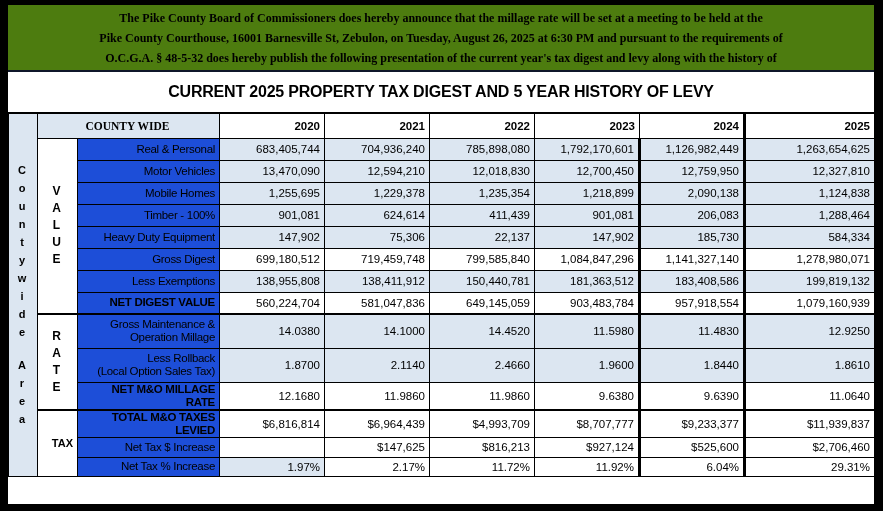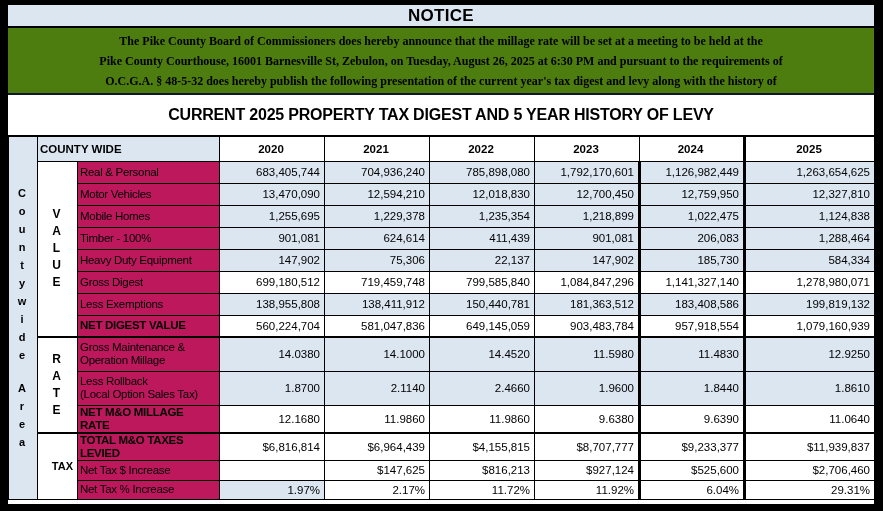--- a/index.html
+++ b/index.html
@@ -64,26 +64,27 @@
     font-size: 11.5px;
   }
   tr.h-head  { height: 25px; }
   tr.h-std   { height: 22px; }
   tr.h-tall  { height: 34px; }
   tr.h-sm    { height: 20px; margin-top: 40px; }
   tr.h-xs    { height: 19px; }
   
   th.cw {
     background: var(--blue);
-    font-size: 13px; font-weight: bold; text-align: left;
+    font-size: 13px; font-weight: bold; text-align: center;
     border-bottom: 2px solid #000;
+    font-family: Liberation Serif, serif;
   }
   th.year {
     background: #fff;
-    font-size: 13.5px; font-weight: bold; text-align: center;
+    font-size: 13.5px; font-weight: bold; text-align: right;
     border-bottom: 2px solid #000;
   }
   
   td.area {
     background: var(--blue);
     vertical-align: middle;
     text-align: center;
     padding: 0;
   }
   .vword div {
@@ -97,43 +98,42 @@
   td.sec {
     background: #fff;
     vertical-align: middle;
     text-align: center;
     padding: 0;
   }
   td.sec .vword div { font-size: 12px; line-height: 17px; }
   .sec-h { font-weight: bold; font-size: 11px; text-align: right; }
   
   td.lbl {
-    background: #be185d;
-    text-align: left;
+    background: #1d4ed8;
+    text-align: right;
     font-size: 11px;
     line-height: 13px;
     letter-spacing: -0.3px;
     padding-right: 4px;
   }
   td.lbl.bold { font-weight: bold; font-size: 11.5px; }
   td.val {
     background: #fff;
     text-align: right;
     padding-right: 5px;
   }
   td.val.shade { background: var(--blue); }
   .tl { border-left: 3px solid #000 !important; }
   tr.sec-top td { border-top: 2px solid #000; }
 </style>
 </head>
 <body>
 
 <div class="frame">
 
-  <div class="notice-header">NOTICE</div>
 
   <div class="notice-body">
     <div class="notice-line">The Pike County Board of Commissioners does hereby announce that the millage rate will be set at a meeting to be held at the</div>
     <div class="notice-line">Pike County Courthouse, 16001 Barnesville St, Zebulon, on  Tuesday, August 26, 2025 at 6:30 PM and pursuant to the requirements of</div>
     <div class="notice-line">O.C.G.A. § 48-5-32 does hereby publish the following presentation of the current year's tax digest and levy along with  the history of</div>
   </div>
 
   <div class="doc-title">CURRENT 2025 PROPERTY TAX DIGEST AND 5 YEAR HISTORY OF LEVY</div>
 
   <table class="digest">
@@ -208,21 +208,21 @@
       <td class="val shade tl">12,759,950</td>
       <td class="val shade tl">12,327,810</td>
     </tr>
 
     <tr class="h-std">
       <td class="lbl">Mobile Homes</td>
       <td class="val shade">1,255,695</td>
       <td class="val shade">1,229,378</td>
       <td class="val shade">1,235,354</td>
       <td class="val shade">1,218,899</td>
-      <td class="val shade tl">1,022,475</td>
+      <td class="val shade tl">2,090,138</td>
       <td class="val shade tl">1,124,838</td>
     </tr>
 
     <tr class="h-std">
       <td class="lbl">Timber - 100%</td>
       <td class="val shade">901,081</td>
       <td class="val shade">624,614</td>
       <td class="val shade">411,439</td>
       <td class="val shade">901,081</td>
       <td class="val shade tl">206,083</td>
@@ -313,21 +313,21 @@
       <td class="val tl">11.0640</td>
     </tr>
 
     <tr class="h-std sec-top">
       <td class="sec" rowspan="3">
         <div class="sec-h">TAX</div>
       </td>
       <td class="lbl bold">TOTAL M&amp;O TAXES LEVIED</td>
       <td class="val">$6,816,814</td>
       <td class="val">$6,964,439</td>
-      <td class="val">$4,155,815</td>
+      <td class="val">$4,993,709</td>
       <td class="val">$8,707,777</td>
       <td class="val tl">$9,233,377</td>
       <td class="val tl">$11,939,837</td>
     </tr>
 
     <tr class="h-sm">
       <td class="lbl">Net Tax $ Increase</td>
       <td class="val"></td>
       <td class="val">$147,625</td>
       <td class="val">$816,213</td>

